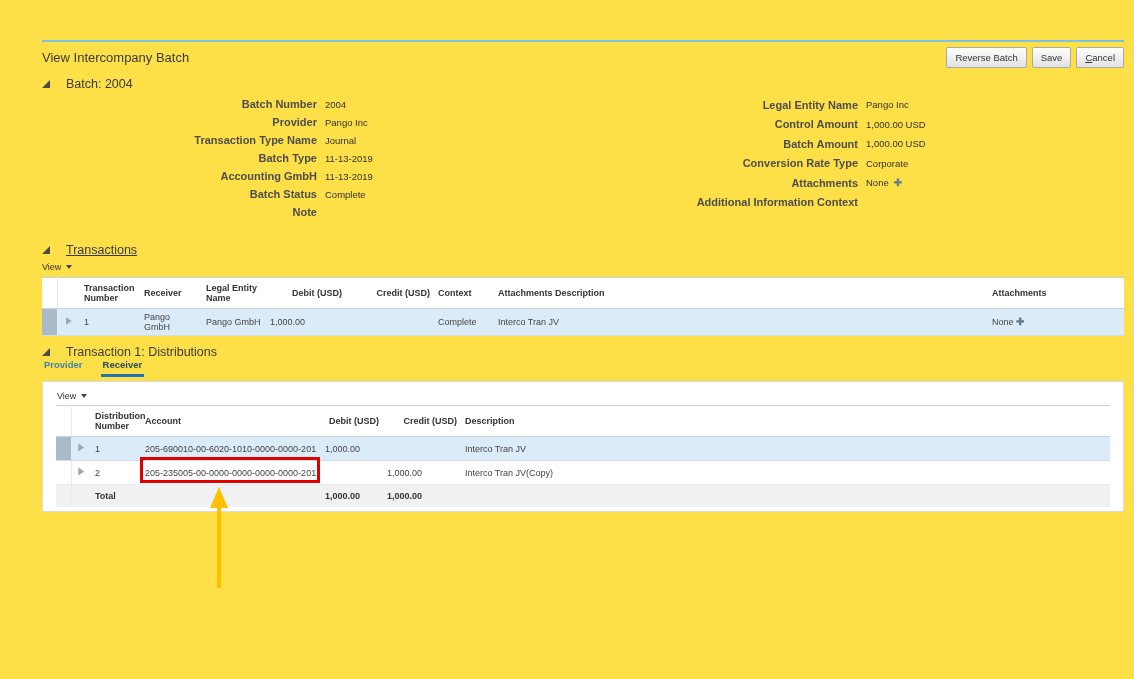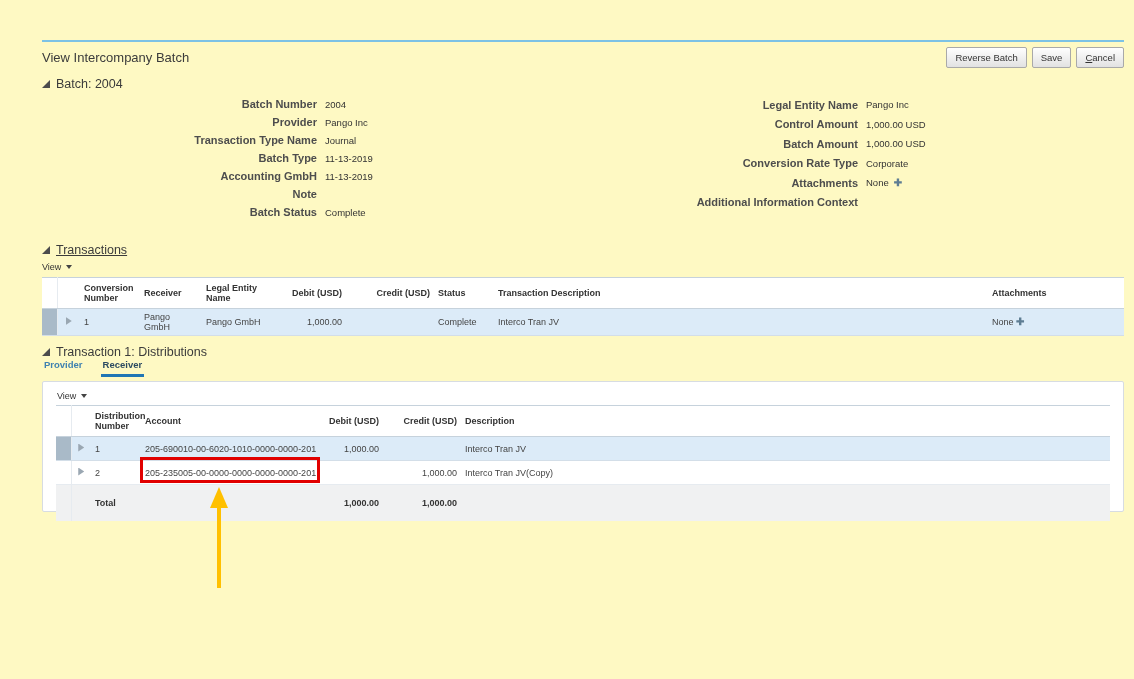--- a/index.html
+++ b/index.html
@@ -1,33 +1,33 @@
 <!DOCTYPE html>
 <html><head>
 <meta charset="utf-8">
 <style>
   * { margin:0; padding:0; box-sizing:border-box; }
   html,body { background:#fff; }
   body { font-family:"Liberation Sans", sans-serif; }
-  .page { position:relative; width:1134px; height:679px; background:#fef9c3; overflow:hidden;padding-left:20px; }
+  .page { position:relative; width:1134px; height:679px; background:#fde047; overflow:hidden;padding-left:20px; }
 
   
   .topline { position:absolute; left:42px; top:40px; width:1082px; height:2px; background:#7cc2e5; }
 
   
   .titlebar { position:absolute; left:42px; top:45px; width:1082px; height:24px; display:flex; justify-content:space-between; align-items:center; }
   .page-title { font-size:13px; font-weight:normal; color:#3b3b3b; }
   .btns { display:flex; gap:5px; }
   .btn { font-family:"Liberation Sans", sans-serif; font-size:9.5px; font-weight:normal; color:#333;
          background:linear-gradient(#fefefe,#e2e2e2); border:1px solid #a9a9a9; border-radius:2px;
          padding:4px 8px; cursor:pointer; }
   .btn .ul { text-decoration:underline; }
 
   
-  .sec-hdr { position:absolute; left:42px; display:flex; align-items:center; gap:6px; font-size:12.5px; color:#3b3b3b; cursor:pointer; }
+  .sec-hdr { position:absolute; left:42px; display:flex; align-items:center; gap:16px; font-size:12.5px; color:#3b3b3b; cursor:pointer; }
   .tri { width:8px; height:8px; background:#4c4c4c; clip-path:polygon(100% 0, 100% 100%, 0 100%); flex:0 0 auto; }
 
   
   .fields { position:absolute; display:flex; flex-direction:column; }
   .fields-left  { left:42px;  top:95px; width:470px; }
   .fields-left .frow { height:18px; }
   .fields-right { left:560px; top:95px; width:520px; }
   .fields-right .frow { height:19.5px; }
   .frow { display:flex; align-items:center; }
   .flabel { font-size:11px; font-weight:bold; color:#4d4d4d; text-align:right; }
@@ -38,21 +38,21 @@
 
   
   .view-menu { position:absolute; display:flex; align-items:center; gap:5px; font-size:9px; color:#333; cursor:pointer; }
   .caret { width:0; height:0; border-left:3.5px solid transparent; border-right:3.5px solid transparent; border-top:4.5px solid #444; }
 
   
   table { border-collapse:collapse; table-layout:fixed; }
   th { font-size:9px; font-weight:bold; color:#333; text-align:left; vertical-align:middle; padding:2px 4px;
        border-top:1px solid #c6d2dc; border-bottom:1px solid #c6d2dc; background:#fff; }
   td { font-size:9px; color:#444; vertical-align:middle; padding:2px 4px; }
-  .num { text-align:right; }
+  .num { }
   th.num { text-align:right; }
   .rarrow { display:inline-block; width:6px; height:8px; background:#9aa7b2; clip-path:polygon(0 0, 100% 50%, 0 100%); cursor:pointer; }
   .selcell { padding:0; border-right:1px solid #e6ebf0; }
   .expcell { text-align:center; }
 
   .tx-table { position:absolute; left:42px; top:277px; width:1082px; }
   .tx-table thead tr { height:31px; }
   .tx-table tbody tr { height:27px; }
   .row-hl { background:#dcebf8; }
   .row-hl td { border-bottom:1px solid #d3dee8; }
@@ -63,21 +63,21 @@
   .tab { font-size:9.5px; font-weight:bold; padding:0 2px 4px 2px; cursor:pointer; }
   .tab.inactive { color:#3f81b0; }
   .tab.active { color:#2b4a61; border-bottom:3px solid #2076b4; }
 
   .panel { position:absolute; left:42px; top:381px; width:1082px; height:131px; border:1px solid #d7dce2; border-radius:2px; background:#fff; }
   .dist-view { top:9px; left:14px; }
   .dist-table { position:absolute; left:13px; top:23px; width:1054px; }
   .dist-table thead tr { height:31px; }
   .dist-table tbody tr.drow { height:24px; }
   .dist-table tbody tr.plain td { border-bottom:1px solid #e6ebf0; }
-  .total-row { background:#f0f1f2; height:36px;margin-left:20px; }
+  .total-row { background:#f0f1f2; height:22px;margin-left:20px; }
   .total-row td { border-top:1px solid #cfd6dc; font-weight:bold; color:#333; }
 
   
   .red-box { position:absolute; left:140px; top:457px; width:180px; height:26px; border:3px solid #e10000; }
   .arrow-head { position:absolute; left:210px; top:487px; width:0; height:0;
                 border-left:9px solid transparent; border-right:9px solid transparent; border-bottom:21px solid #ffc000; }
   .arrow-shaft { position:absolute; left:217px; top:506px; width:4px; height:82px; background:#ffc000; }
   .callout { position:absolute; left:157px; top:587px; width:161px; height:51px; background:#ffc000;
              border:3px solid #2e5394; display:flex; flex-direction:column; justify-content:center; align-items:center;
              font-size:13px; font-weight:bold; color:#1d1d1d; line-height:1.45; text-align:center; }
@@ -118,26 +118,26 @@
       </div>
     <div class="frow">
         <span class="flabel">Batch Type</span>
         <span class="fvalue">11-13-2019</span>
       </div>
     <div class="frow">
         <span class="flabel">Accounting GmbH</span>
         <span class="fvalue">11-13-2019</span>
       </div>
     <div class="frow">
+        <span class="flabel">Batch Status</span>
+        <span class="fvalue">Complete</span>
+      </div>
+    <div class="frow">
         <span class="flabel">Note</span>
         <span class="fvalue"></span>
-      </div>
-    <div class="frow">
-        <span class="flabel">Batch Status</span>
-        <span class="fvalue">Complete</span>
       </div>
   </div>
 
   <div class="fields fields-right">
     <div class="frow">
         <span class="flabel">Legal Entity Name</span>
         <span class="fvalue">Pango Inc</span>
       </div>
     <div class="frow">
         <span class="flabel">Control Amount</span>
@@ -184,27 +184,27 @@
       <col style="width:80px">
         <col style="width:88px">
         <col style="width:60px">
         <col style="width:494px">
         <col style="width:136px">
     </colgroup>
     <thead>
       <tr>
         <th class="selcell"></th>
         <th></th>
-        <th>Conversion Number</th>
+        <th>Transaction Number</th>
         <th>Receiver</th>
         <th>Legal Entity Name</th>
         <th class="num">Debit (USD)</th>
         <th class="num">Credit (USD)</th>
-        <th>Status</th>
-        <th>Transaction Description</th>
+        <th>Context</th>
+        <th>Attachments Description</th>
         <th>Attachments</th>
       </tr>
     </thead>
     <tbody>
       <tr class="row-hl">
         <td class="selcell sel-on"></td>
         <td class="expcell"><span class="rarrow"></span></td>
         <td>1</td>
         <td>Pango GmbH</td>
         <td>Pango GmbH</td>

